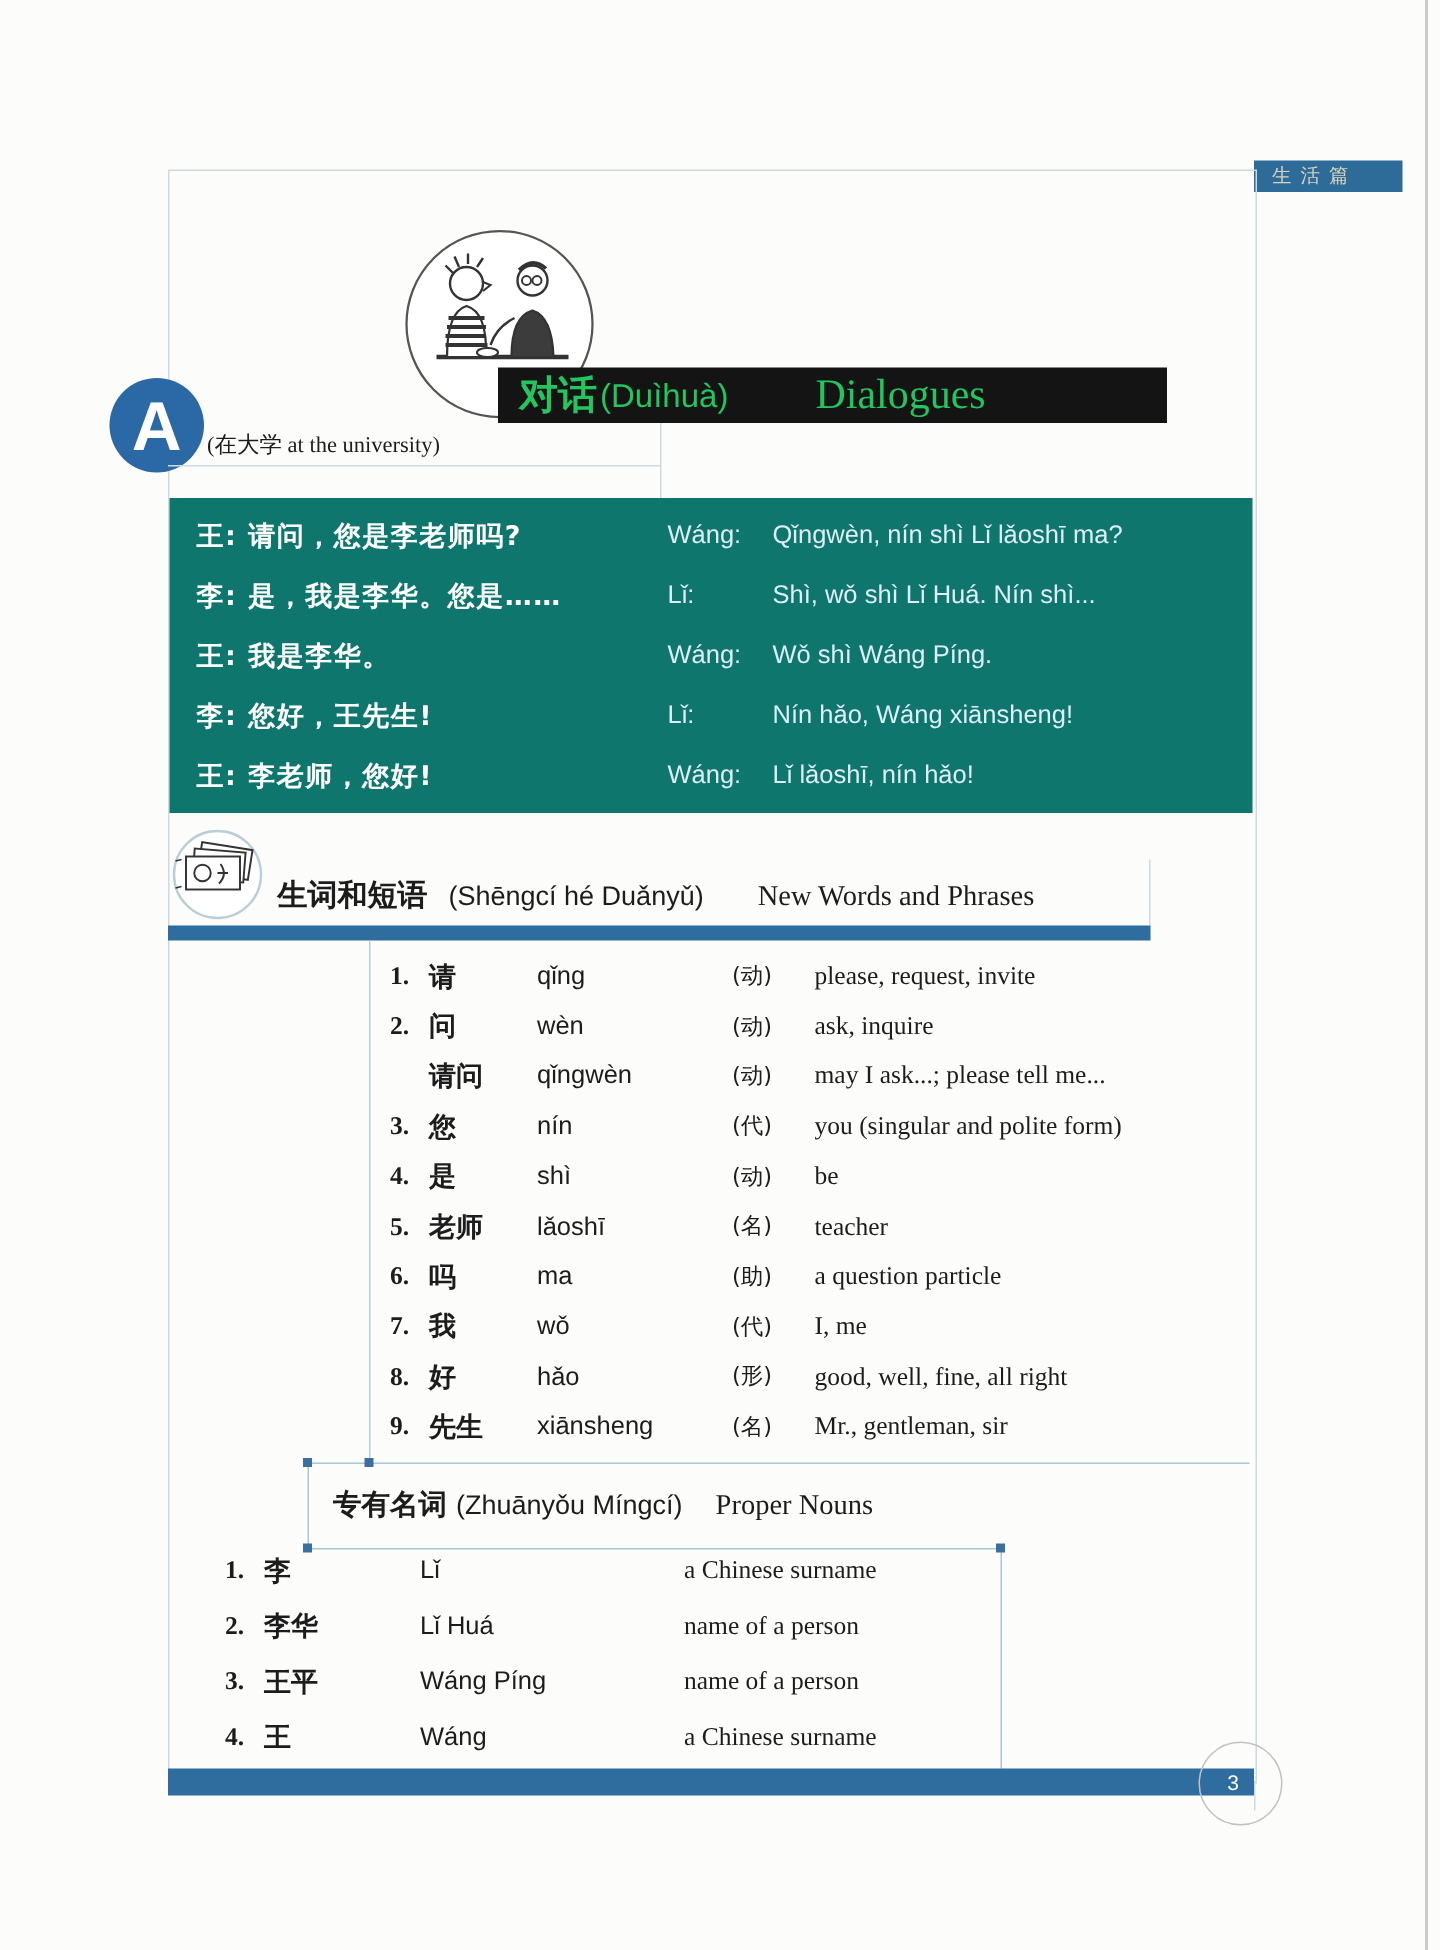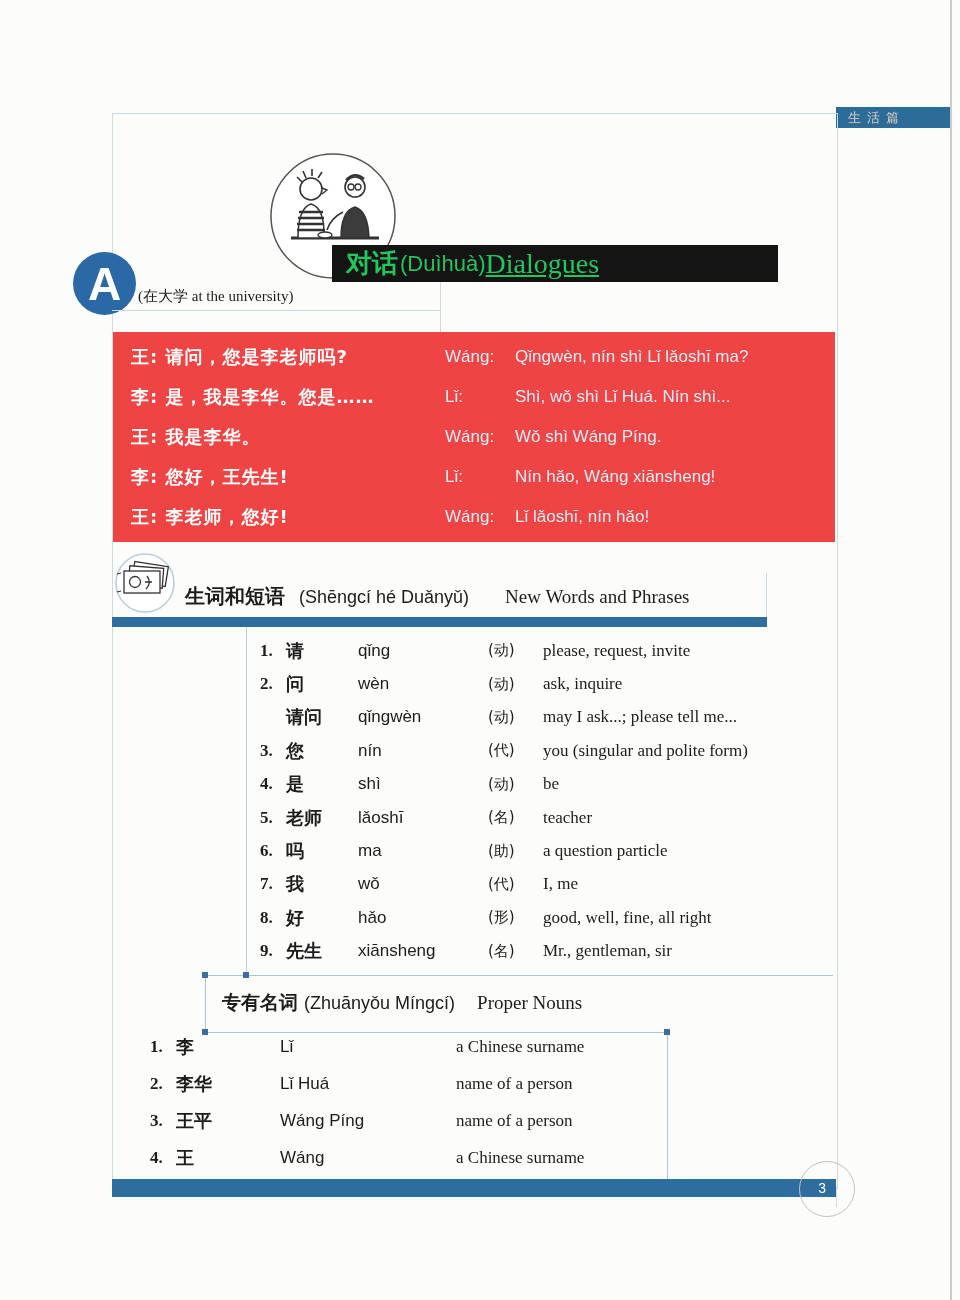--- a/index.html
+++ b/index.html
@@ -2,42 +2,42 @@
 <html><head>
 <meta charset="utf-8">
 <style>
   html,body{margin:0;padding:0;background:#ffffff;}
   .page{position:relative;width:960px;height:1300px;background:#fcfcfb;overflow:hidden;
         font-family:"Liberation Serif",serif;color:#1c1c1c;}
   .abs{position:absolute;}
 
   
   .page-edge-line{left:950px;top:0;width:2px;height:1300px;background:#cccccc;}
-  .corner-tab{left:836px;top:107px;width:114px;height:21px;background:#2d6b99;
+  .corner-tab{left:836px;top:107px;width:99px;height:21px;background:#2d6b99;
               color:#d8d2bc;font:13px "DejaVu Sans",sans-serif;letter-spacing:6px;
               line-height:21px;padding-left:12px;box-sizing:border-box;}
   .content-box{left:112px;top:113px;width:724px;height:1074px;border:1px solid #ccdae1;}
   .extra-right-edge{left:836px;top:1187px;width:1px;height:20px;background:#ccdae1;}
 
   
   .illustration{left:267px;top:150px;width:132px;height:132px;}
   .black-bar{left:332px;top:245px;width:446px;height:37px;background:#141414;color:#22c55e;
              display:flex;align-items:center;padding-left:14px;box-sizing:border-box;}
   .bar-cn{font:bold 26px "DejaVu Sans",sans-serif;}
   .bar-py{font:22px "Liberation Sans",sans-serif;margin-left:2px;}
-  .bar-en{font:28px "Liberation Serif",serif;text-decoration:underline;}
+  .bar-en{font:28px "Liberation Serif",serif;margin-left:58px;}
   .a-badge{left:73px;top:252px;width:63px;height:63px;border-radius:50%;background:#2a68a6;
            color:#fff;font:bold 46px "Liberation Sans",sans-serif;
            display:flex;align-items:center;justify-content:center;}
   .caption{left:138px;top:287px;font:15px "Liberation Serif",serif;color:#1c1c1c;}
   .hdr-line{left:112px;top:310px;width:328px;height:1px;background:#ccdae1;}
   .hdr-connector{left:440px;top:282px;width:1px;height:50px;background:#ccdae1;}
 
   
-  .dialogue-box{left:113px;top:332px;width:722px;height:210px;background:#ef4444;
+  .dialogue-box{left:113px;top:332px;width:722px;height:210px;background:#0f766e;
                 padding:5px 0 5px 18px;box-sizing:border-box;}
   .drow{height:40px;display:flex;align-items:center;}
   .d-cn{width:314px;color:#ffffff;font:bold 18px "DejaVu Sans",sans-serif;letter-spacing:1px;}
   .d-speaker{width:70px;color:#ddeef8;font:17px "Liberation Sans",sans-serif;}
   .d-py{color:#ddeef8;font:17px "Liberation Sans",sans-serif;}
 
   
   .nw-icon{left:114px;top:551px;width:62px;height:64px;}
   .nw-header{left:185px;top:583px;display:flex;align-items:baseline;gap:12px;}
   .nw-cn{font:bold 20px "DejaVu Sans",sans-serif;}

